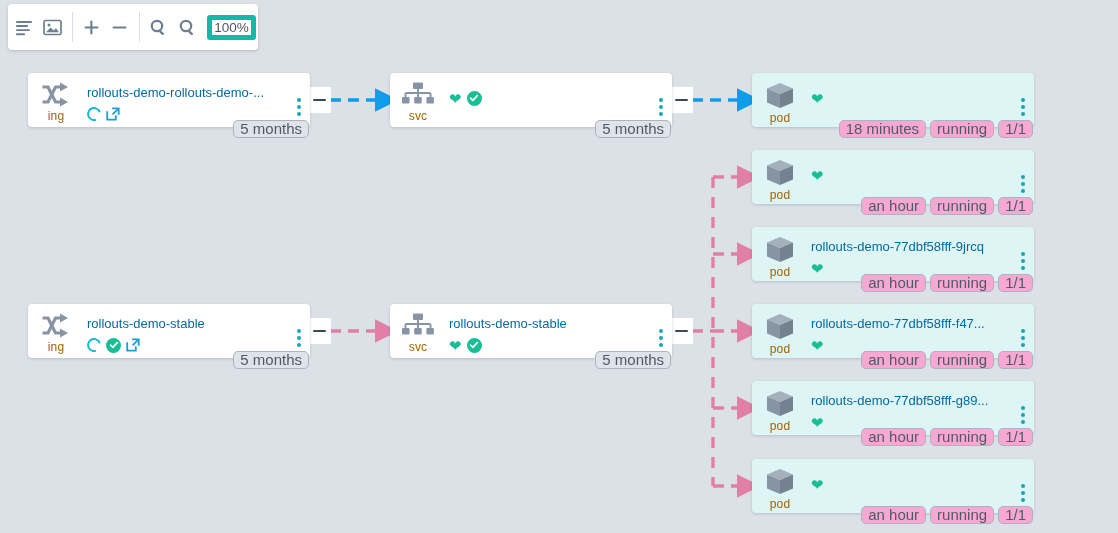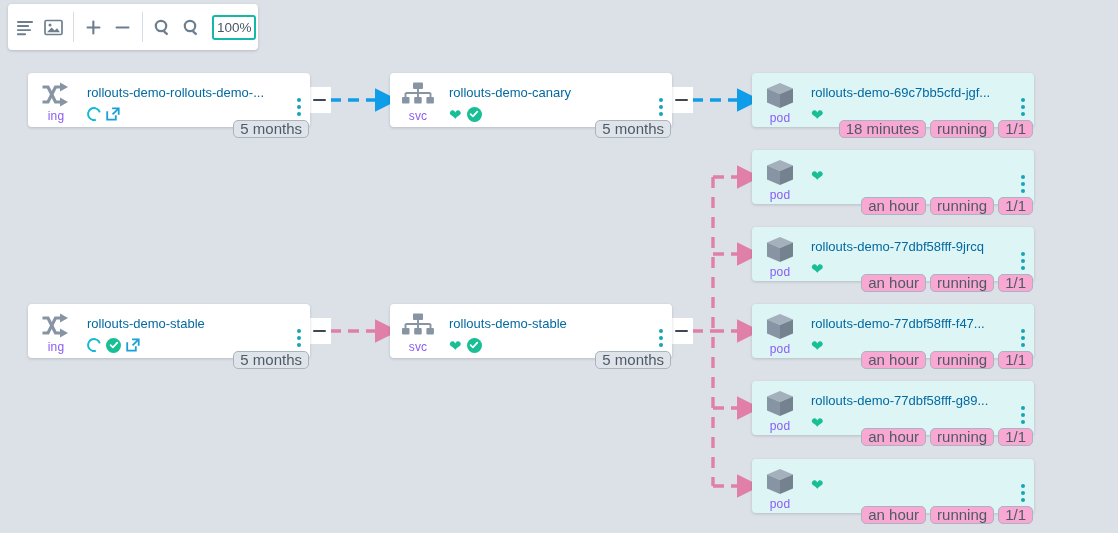--- a/index.html
+++ b/index.html
@@ -47,21 +47,21 @@
   }
   .tb-sep {
     width: 1px;
     height: 30px;
     background: #d6dde4;
     margin: 0 5px;
   }
   .zoom-box {
     min-width: 40px;
     height: 25px;
-    border: 2px solid #14b8a6;
+    border: 5px solid #14b8a6;
     border-radius: 3px;
     color: #4a5866;
     font-size: 13.5px;
     display: flex;
     align-items: center;
     justify-content: center;
     padding: 0 5px;
     margin-left: 6px;
     background: #fff;
     box-sizing: border-box;
@@ -88,21 +88,21 @@
     flex: 0 0 56px;
     display: flex;
     flex-direction: column;
     align-items: center;
     justify-content: center;
     padding-top: 9px;
     color: #8794a3;
   }
   .node-kind {
     font-size: 12px;
-    color: #8b5cf6;
+    color: #a16207;
     margin-top: 1px;
     letter-spacing: .2px;
   }
   .node-body {
     flex: 1 1 auto;
     min-width: 0;
     padding: 12px 0 0 3px;
   }
   .node-title {
     font-size: 13px;
@@ -318,21 +318,20 @@
     <svg width="32" height="26" viewBox="0 0 32 26">
       <rect x="11" y="0.5" width="10" height="6.5" rx="1" fill="#8794a3"></rect>
       <path d="M16 7 V11 M3.5 11 H28.5 M3.5 11 V15 M16 11 V15 M28.5 11 V15" stroke="#8794a3" stroke-width="1.9" fill="none"></path>
       <rect x="0" y="15" width="7.5" height="6.5" rx="1" fill="#8794a3"></rect>
       <rect x="12.2" y="15" width="7.5" height="6.5" rx="1" fill="#8794a3"></rect>
       <rect x="24.4" y="15" width="7.5" height="6.5" rx="1" fill="#8794a3"></rect>
     </svg>
     <div class="node-kind">svc</div>
   </div>
   <div class="node-body">
-    <div class="node-title">rollouts-demo-canary</div>
     <div class="node-status">
       <span class="heart">❤</span>
       <span class="check-circle">
         <svg width="10" height="10" viewBox="0 0 10 10">
           <path d="M1.6 5.2 L3.9 7.4 L8.3 2.7" fill="none" stroke="#fff" stroke-width="1.7" stroke-linecap="round" stroke-linejoin="round"></path>
         </svg>
       </span>
     </div>
   </div>
   <div class="kebab">
@@ -418,21 +417,20 @@
 <div class="node pod" style="left:752px; top:73px; width:282px; height:54px;">
   <div class="node-icon">
     <svg width="30" height="28" viewBox="0 0 30 28">
       <path d="M15 1 L28 6.5 L15 12 L2 6.5 Z" fill="#a4b0bb"></path>
       <path d="M2 6.5 L15 12 L15 26 L2 20.5 Z" fill="#8794a3"></path>
       <path d="M28 6.5 L15 12 L15 26 L28 20.5 Z" fill="#74818f"></path>
     </svg>
     <div class="node-kind">pod</div>
   </div>
   <div class="node-body">
-    <div class="node-title">rollouts-demo-69c7bb5cfd-jgf...</div>
     <div class="node-status">
       <span class="heart">❤</span>
     </div>
   </div>
   <div class="kebab">
         <i></i>
         <i></i>
         <i></i>
       </div>
   <div class="tags">

